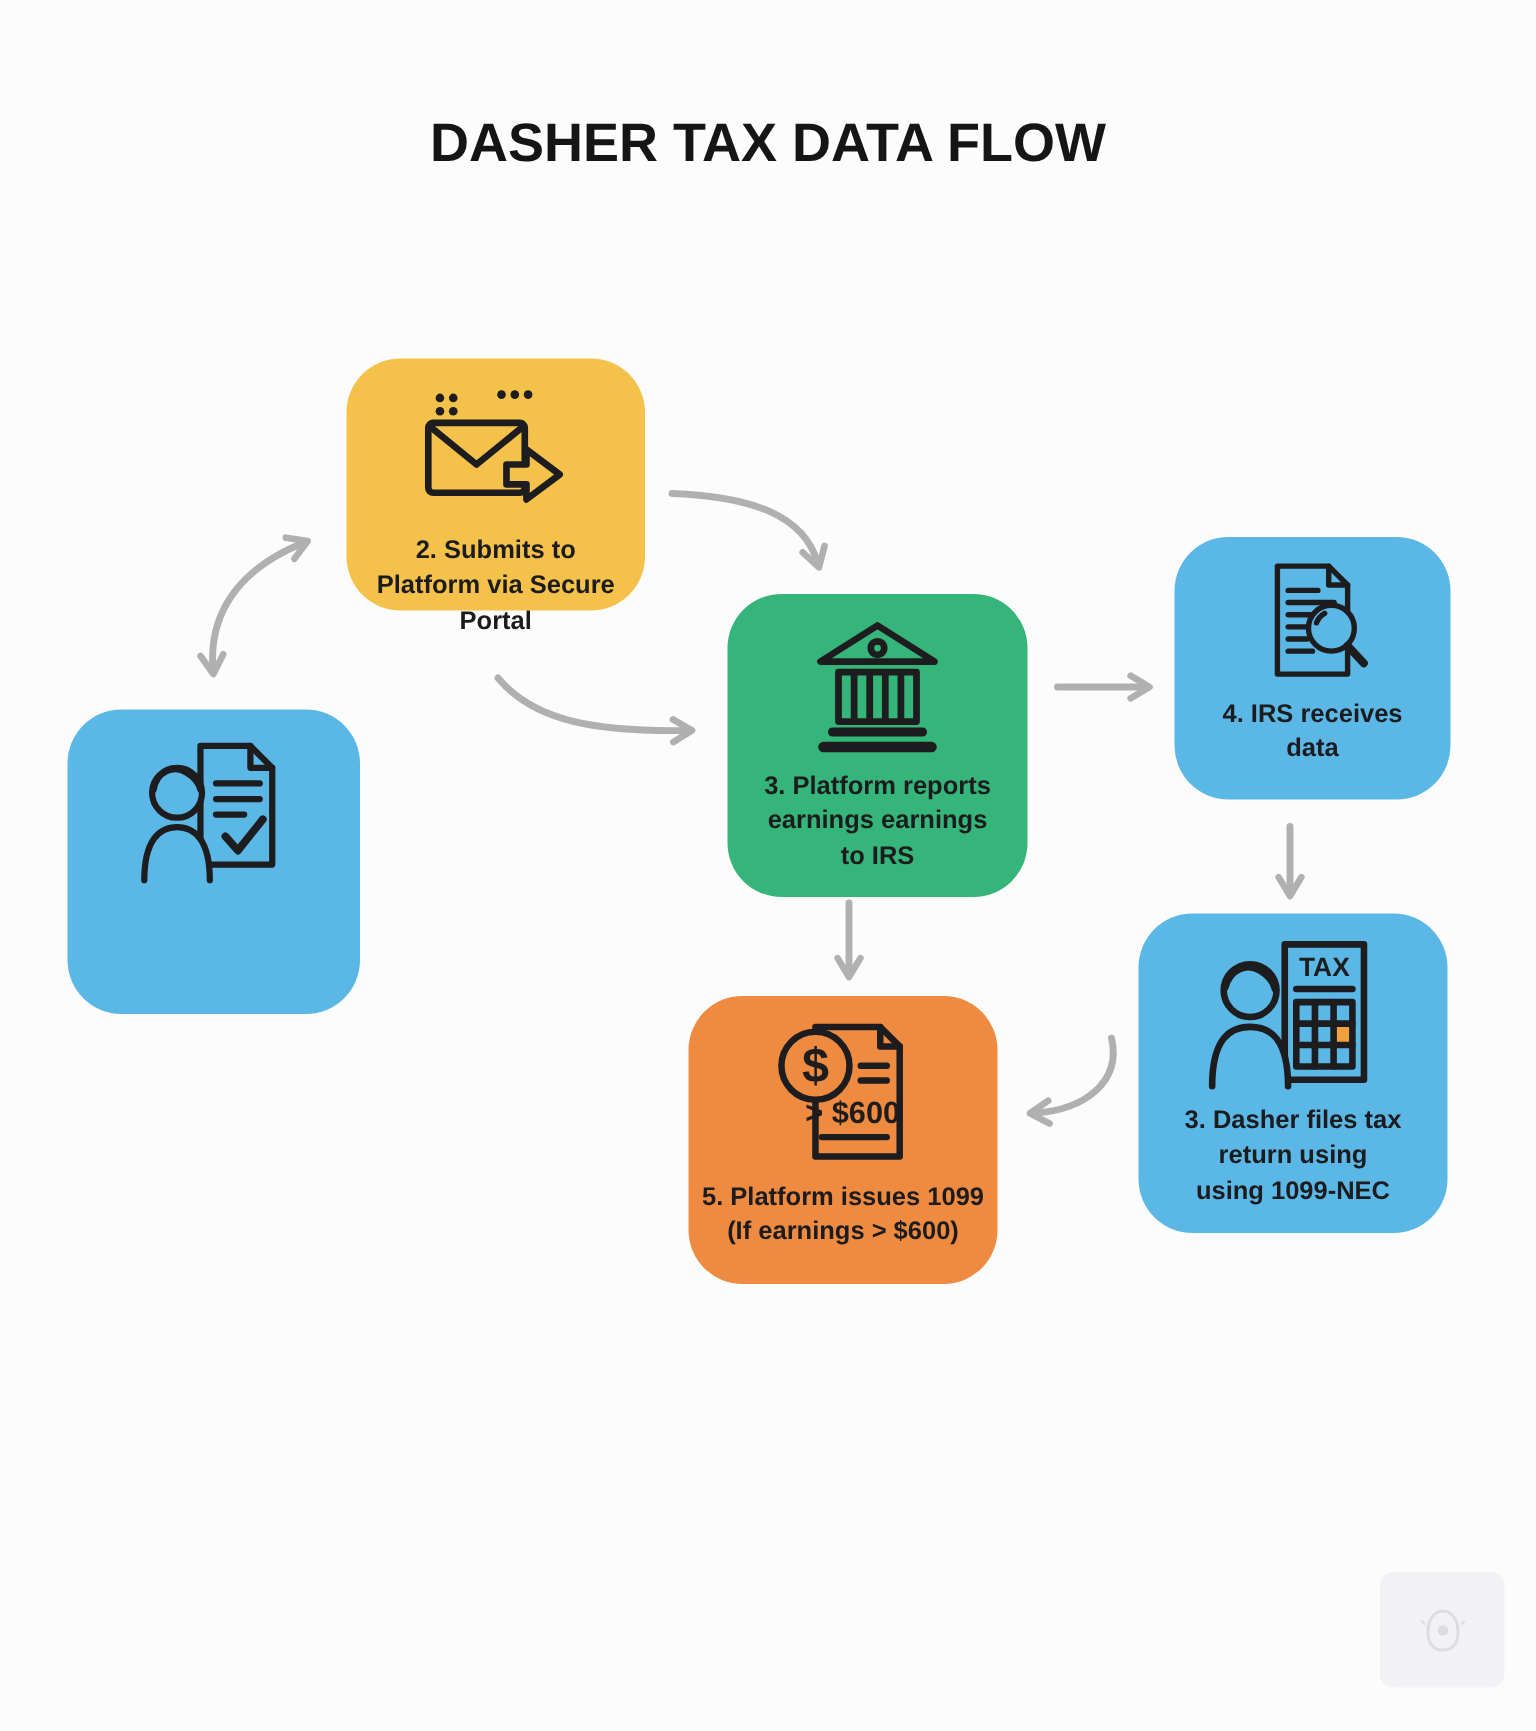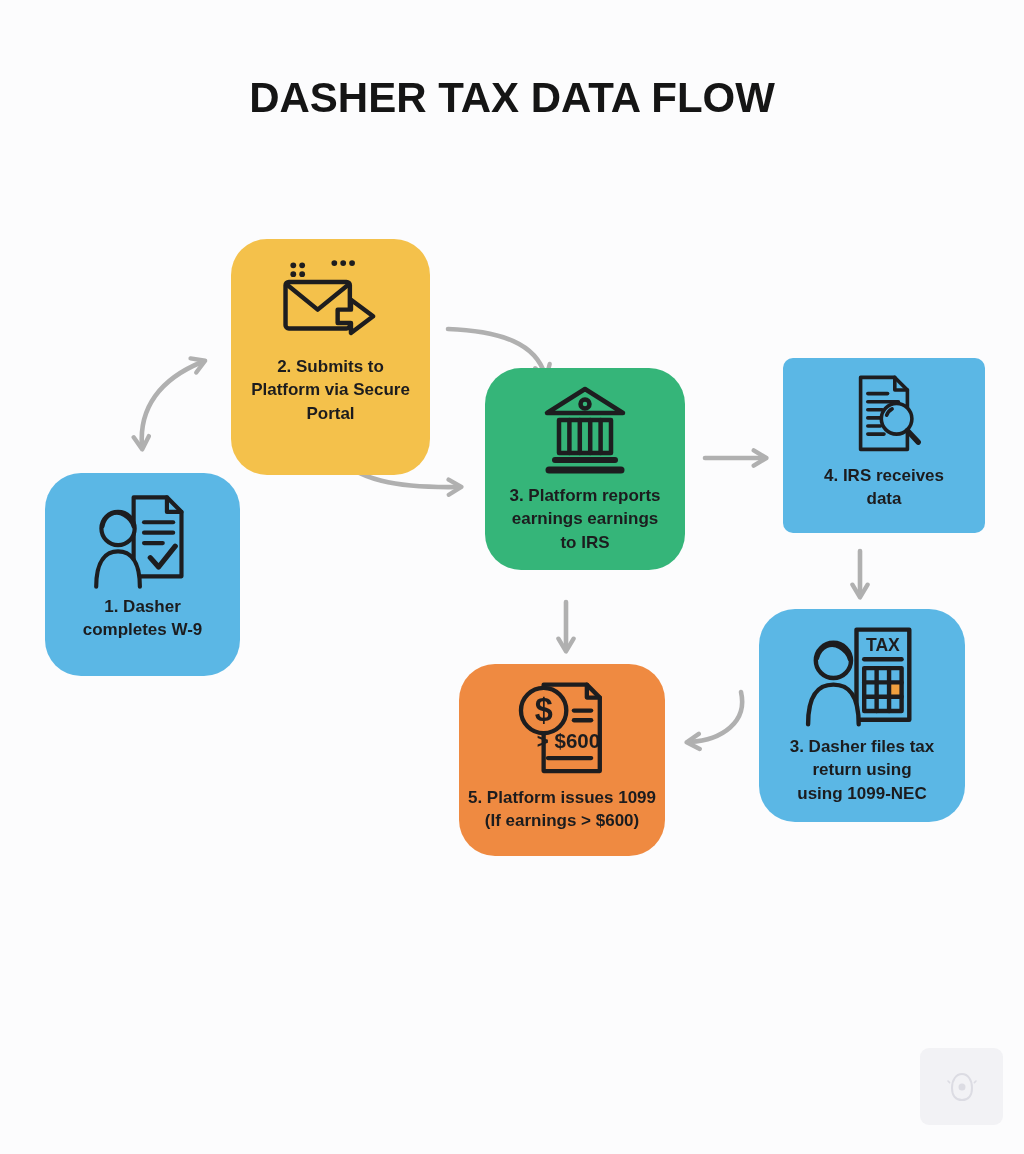--- a/index.html
+++ b/index.html
@@ -7,44 +7,44 @@
     width:1024px;height:1154px;
     background:#fcfcfd;
     font-family:"Liberation Sans", sans-serif;
     position:relative;overflow:hidden;
     color:#1d1d1f;
   }
   .canvas{position:absolute;inset:0;}
   .title{
     position:absolute;top:74px;left:0;width:1024px;
     text-align:center;
-    font-size:42px;font-weight:bold;letter-spacing:0px;
+    font-size:36px;font-weight:bold;letter-spacing:0px;
     color:#151515;
   }
   .node{
     position:absolute;
     border-radius:36px;
     display:flex;flex-direction:column;align-items:center;
     box-sizing:border-box;
   }
   .node .icon-wrap{display:flex;align-items:center;justify-content:flex-end;}
   .node .label{
     text-align:center;
     font-weight:bold;
     font-size:17px;
     line-height:1.38;
     white-space:pre-line;
     color:#1c1c1e;
     margin-top:2px;
   }
   
   .node-1{left:45px;  top:473px; width:195px; height:203px; padding-top:16px;}
-  .node-2{left:231px; top:239px; width:199px; height:236px; padding-top:14px;}
-  .node-3{left:485px; top:368px; width:200px; height:202px; padding-top:14px;}
-  .node-4{left:783px; top:358px; width:202px; height:175px; padding-top:14px;border-radius:10px;}
+  .node-2{left:231px; top:239px; width:199px; height:168px; padding-top:14px;}
+  .node-3{left:485px; top:396px; width:200px; height:202px; padding-top:14px;}
+  .node-4{left:783px; top:358px; width:184px; height:175px; padding-top:14px;}
   .node-5{left:459px; top:664px; width:206px; height:192px; padding-top:12px;}
   .node-6{left:759px; top:609px; width:206px; height:213px; padding-top:14px;}
   .node-5 .label{font-size:17px;}
   .edges{position:absolute;left:0;top:0;pointer-events:none;}
   .watermark{
     position:absolute;left:920px;top:1048px;width:83px;height:77px;
     background:#f2f2f5;border-radius:9px;
     display:flex;align-items:center;justify-content:center;
   }
 </style>
@@ -79,22 +79,20 @@
         <path d="M78,8 V22 H92"></path>
         <line x1="56" y1="32" x2="84" y2="32"></line>
         <line x1="56" y1="42" x2="84" y2="42"></line>
         <line x1="56" y1="52" x2="74" y2="52"></line>
         <path d="M62,66 L70,75 L86,55" stroke-width="5"></path>
         <path d="M10,94 C10,68 20,60 31,60 C42,60 52,68 52,94" fill="#5bb7e5"></path>
         <circle cx="31" cy="38" r="16" fill="#5bb7e5"></circle>
         <path d="M16,36 C18,24 29,20 37,25 C42,28 45,32 46,36"></path>
       </svg>
     </div>
-    <div class="label">1. Dasher
-completes W-9</div>
   </div>
 
   <div class="node node-2" style="background-color: rgb(244, 193, 75);">
     <div class="icon-wrap">
       <svg width="122" height="100" viewBox="0 0 110 90" fill="none" stroke="#1d1d1f" stroke-width="4" stroke-linecap="round" stroke-linejoin="round">
         <g fill="#1d1d1f" stroke="none">
           <circle cx="21" cy="11" r="2.6"></circle>
             <circle cx="29" cy="11" r="2.6"></circle>
           <circle cx="21" cy="19" r="2.6"></circle>
             <circle cx="29" cy="19" r="2.6"></circle>

